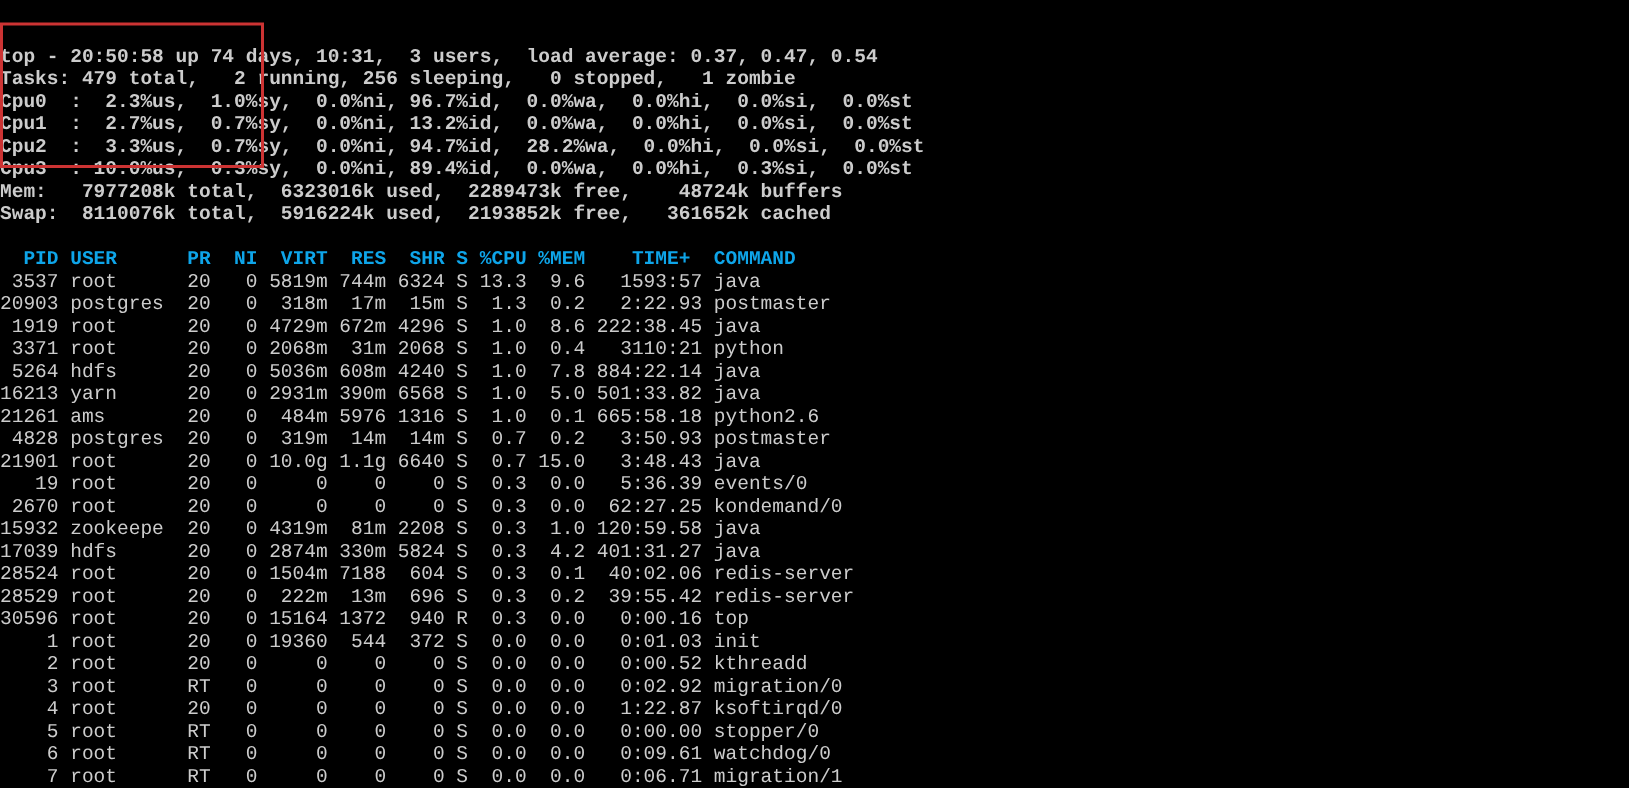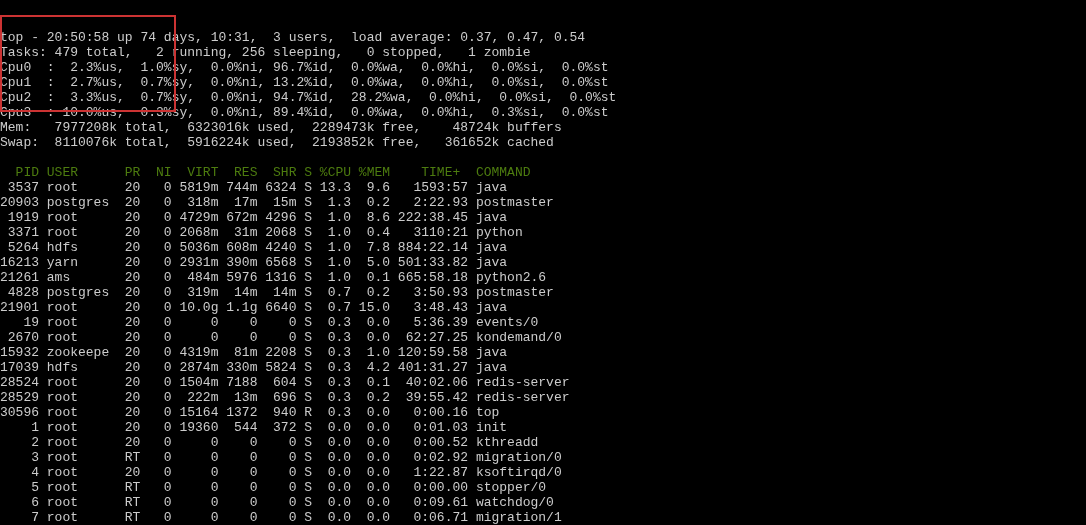--- a/index.html
+++ b/index.html
@@ -1,19 +1,19 @@
 <!DOCTYPE html>
 <html><head>
 <meta charset="utf-8">
 <style>
   html,body{margin:0;padding:0;background:#000;color:#ccc;font-family:Consolas,"Courier New",monospace;font-size:13px;line-height:15px;}
   .wrap{width:1086px;height:525px;overflow:hidden;position:relative;white-space:pre;}
-  .line{white-space:pre;}
+  .line{white-space:pre;font-weight:bold;}
   .hilite{position:absolute;border:2px solid #cc3333;pointer-events:none;}  
-  .hdr{color:#4d7c0f;}
+  .hdr{color:#0ea5e9;}
   .procrow{white-space:pre;}
 </style>
 </head>
 <body>
 <div class="wrap">
 <div class="hilite" style="left:0px;top:15px;width:172px;height:93px;"></div>
 <span class="line"><span>top - 20:50:58 up 74 days, 10:31,  3 users,  load average: 0.37, 0.47, 0.54</span></span>
 <span class="line"><span>Tasks: 479 total,   2 running, 256 sleeping,   0 stopped,   1 zombie</span></span>
 <span class="line"><span>Cpu0  :  2.3%us,  1.0%sy,  0.0%ni, 96.7%id,  0.0%wa,  0.0%hi,  0.0%si,  0.0%st</span></span>
 <span class="line"><span>Cpu1  :  2.7%us,  0.7%sy,  0.0%ni, 13.2%id,  0.0%wa,  0.0%hi,  0.0%si,  0.0%st</span></span>

